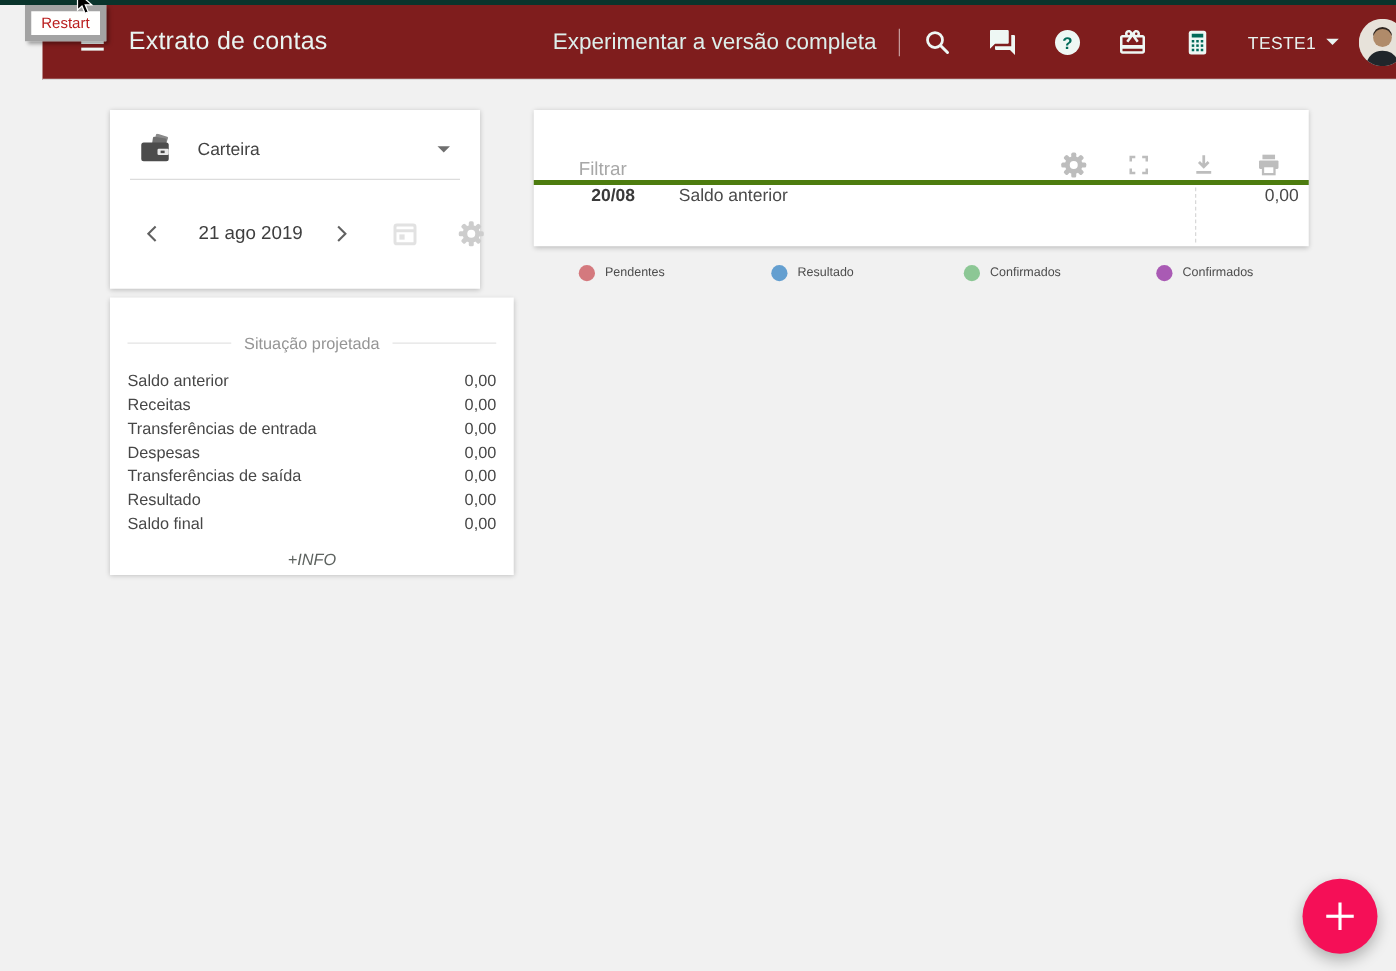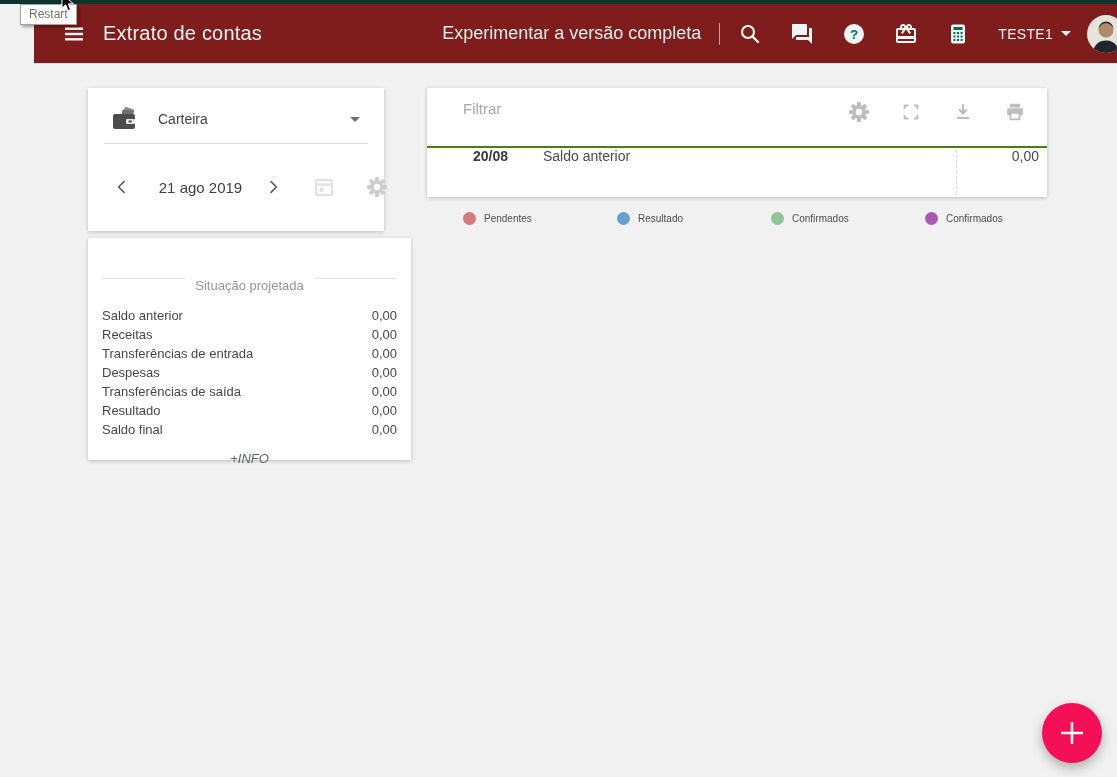--- a/index.html
+++ b/index.html
@@ -23,45 +23,45 @@
   .trial-link { font-size:18px; color:#ddeeea; margin-right:18px; cursor:pointer; white-space:nowrap; }
   .vdiv { width:1px; height:22px; background:rgba(255,255,255,.55); margin-right:18px; }
   .appbar-right .icon-btn { margin-right:28px; }
   .account-switcher { display:flex; align-items:center; gap:8px; margin-left:0; cursor:pointer; }
   .account-name { font-size:14px; letter-spacing:.3px; }
   .caret-down { width:0; height:0; border-left:5px solid transparent; border-right:5px solid transparent; border-top:5px solid currentColor; }
   .avatar { width:38px; height:38px; border-radius:50%; overflow:hidden; margin-left:16px; cursor:pointer; flex:0 0 auto; }
   
   .tooltip {
     position:absolute; left:20px; top:4px; z-index:30; background:#fffffe;
-    border:1px solid #a3a3a3; padding:2px 8px 3px; font-size:12px; color:#737373;
+    border:5px solid #a3a3a3; padding:2px 8px 3px; font-size:12px; color:#b91c1c;
     box-shadow:2px 2px 3px rgba(0,0,0,.35); white-space:nowrap;
   }
   .cursor { position:absolute; left:61px; top:-7px; z-index:31; }
   
   .card { position:absolute; background:#fff; box-shadow:0 1px 4px rgba(0,0,0,.22); }
   #card-account { left:88px; top:88px; width:296px; height:143px; }
   .acct-row { height:54px; display:flex; align-items:center; padding:8px 24px 0 24px; cursor:pointer; }
   .acct-label { flex:1; margin-left:20px; font-size:14px; color:#424242; }
   .acct-caret { color:#6f6f6f; }
   .sel-underline { position:absolute; left:16px; right:16px; top:55px; border-bottom:1px solid #dcdcdc; }
   .date-row { position:absolute; left:0; top:55px; right:0; bottom:0; }
   .date-row > * { position:absolute; top:50%; transform:translateY(-50%); }
   .chev { color:#616161; cursor:pointer; }
   .date-label { left:50px; width:125px; text-align:center; font-size:15px; color:#3f3f3f; cursor:pointer; }
   
   #card-projection { left:88px; top:238px; width:323px; height:222px; padding:20px 14px 0; }
-  .proj-title-row { display:flex; align-items:flex-start; gap:10px; margin:20px 0 13px; }
+  .proj-title-row { display:flex; align-items:center; gap:10px; margin:9px 0 13px; }
   .proj-title-row .line { flex:1; height:1px; background:#e3e3e3; }
   .proj-title { font-size:13px; color:#959595; white-space:nowrap; }
   .proj-row { display:flex; justify-content:space-between; line-height:19px; font-size:13px; color:#474747; }
   .proj-info { text-align:center; margin-top:12px; font-size:13px; font-style:italic; color:#5e6360; cursor:pointer; }
   
   #card-statement { left:427px; top:88px; width:620px; height:109px; }
-  .filter-bar { height:60px; display:flex; align-items:flex-start; padding:12px 20px 0 36px; border-bottom:2px solid #4d7c0f; }
+  .filter-bar { height:60px; display:flex; align-items:flex-end; padding:12px 20px 0 36px; border-bottom:4px solid #4d7c0f; }
   .filter-input { flex:1; border:none; outline:none; font-size:15px; color:#424242; background:transparent; font-family:"Liberation Sans", sans-serif; }
   .filter-input::placeholder { color:#a7a7a7; }
   .filter-icons { display:flex; gap:28px; color:#bdbdbd; }
   .stmt-row { height:48px; position:relative; display:flex; align-items:flex-start; font-size:14px; cursor:pointer; }
   .stmt-date { width:81px; text-align:right; font-weight:bold; color:#3a3a3a; }
   .stmt-desc { margin-left:35px; flex:1; color:#4a4a4a; }
   .stmt-sep { position:absolute; left:529px; top:2px; bottom:2px; border-left:1px dashed #d8d8d8; }
   .stmt-amount { width:90px; text-align:right; padding-right:8px; color:#4a4a4a; }
   
   .legend { position:absolute; left:427px; top:207px; width:660px; display:grid; grid-template-columns:154px 154px 154px auto; padding-left:36px; }

